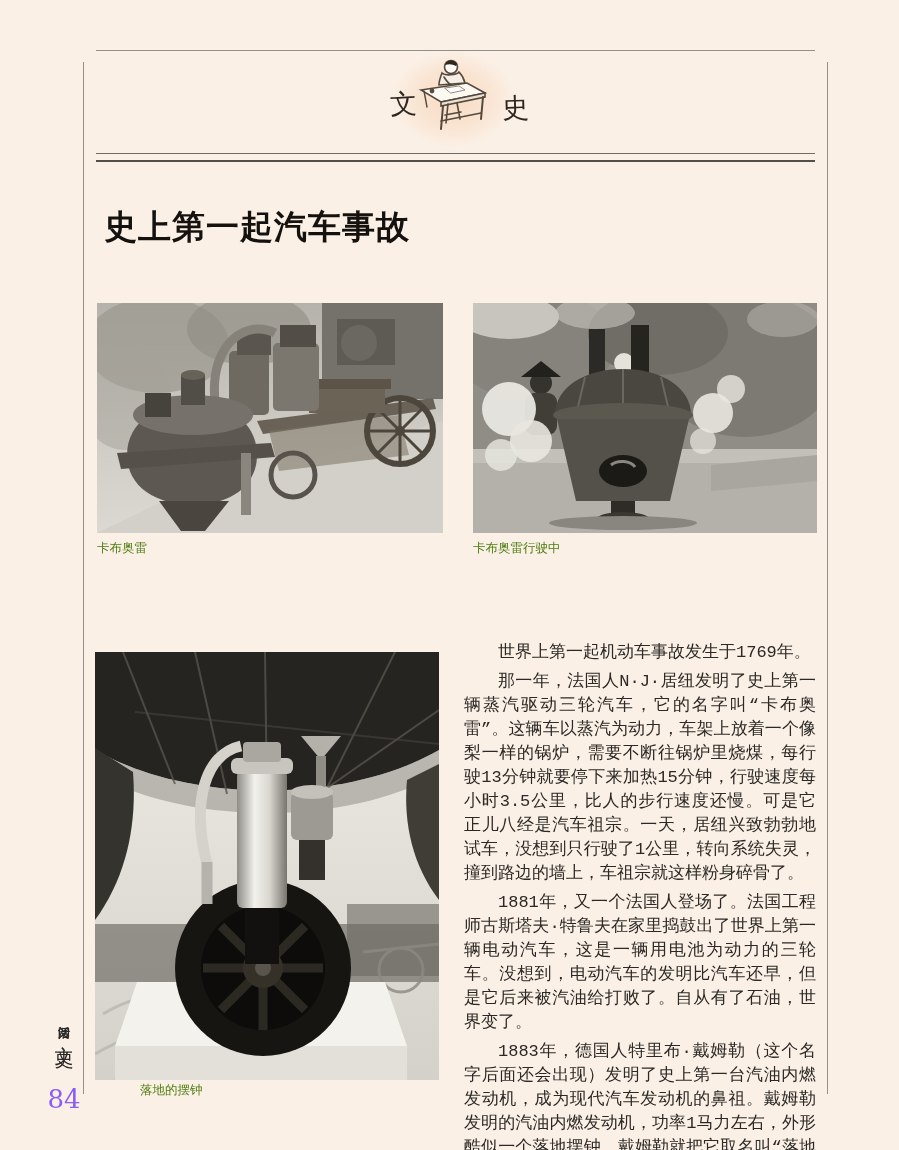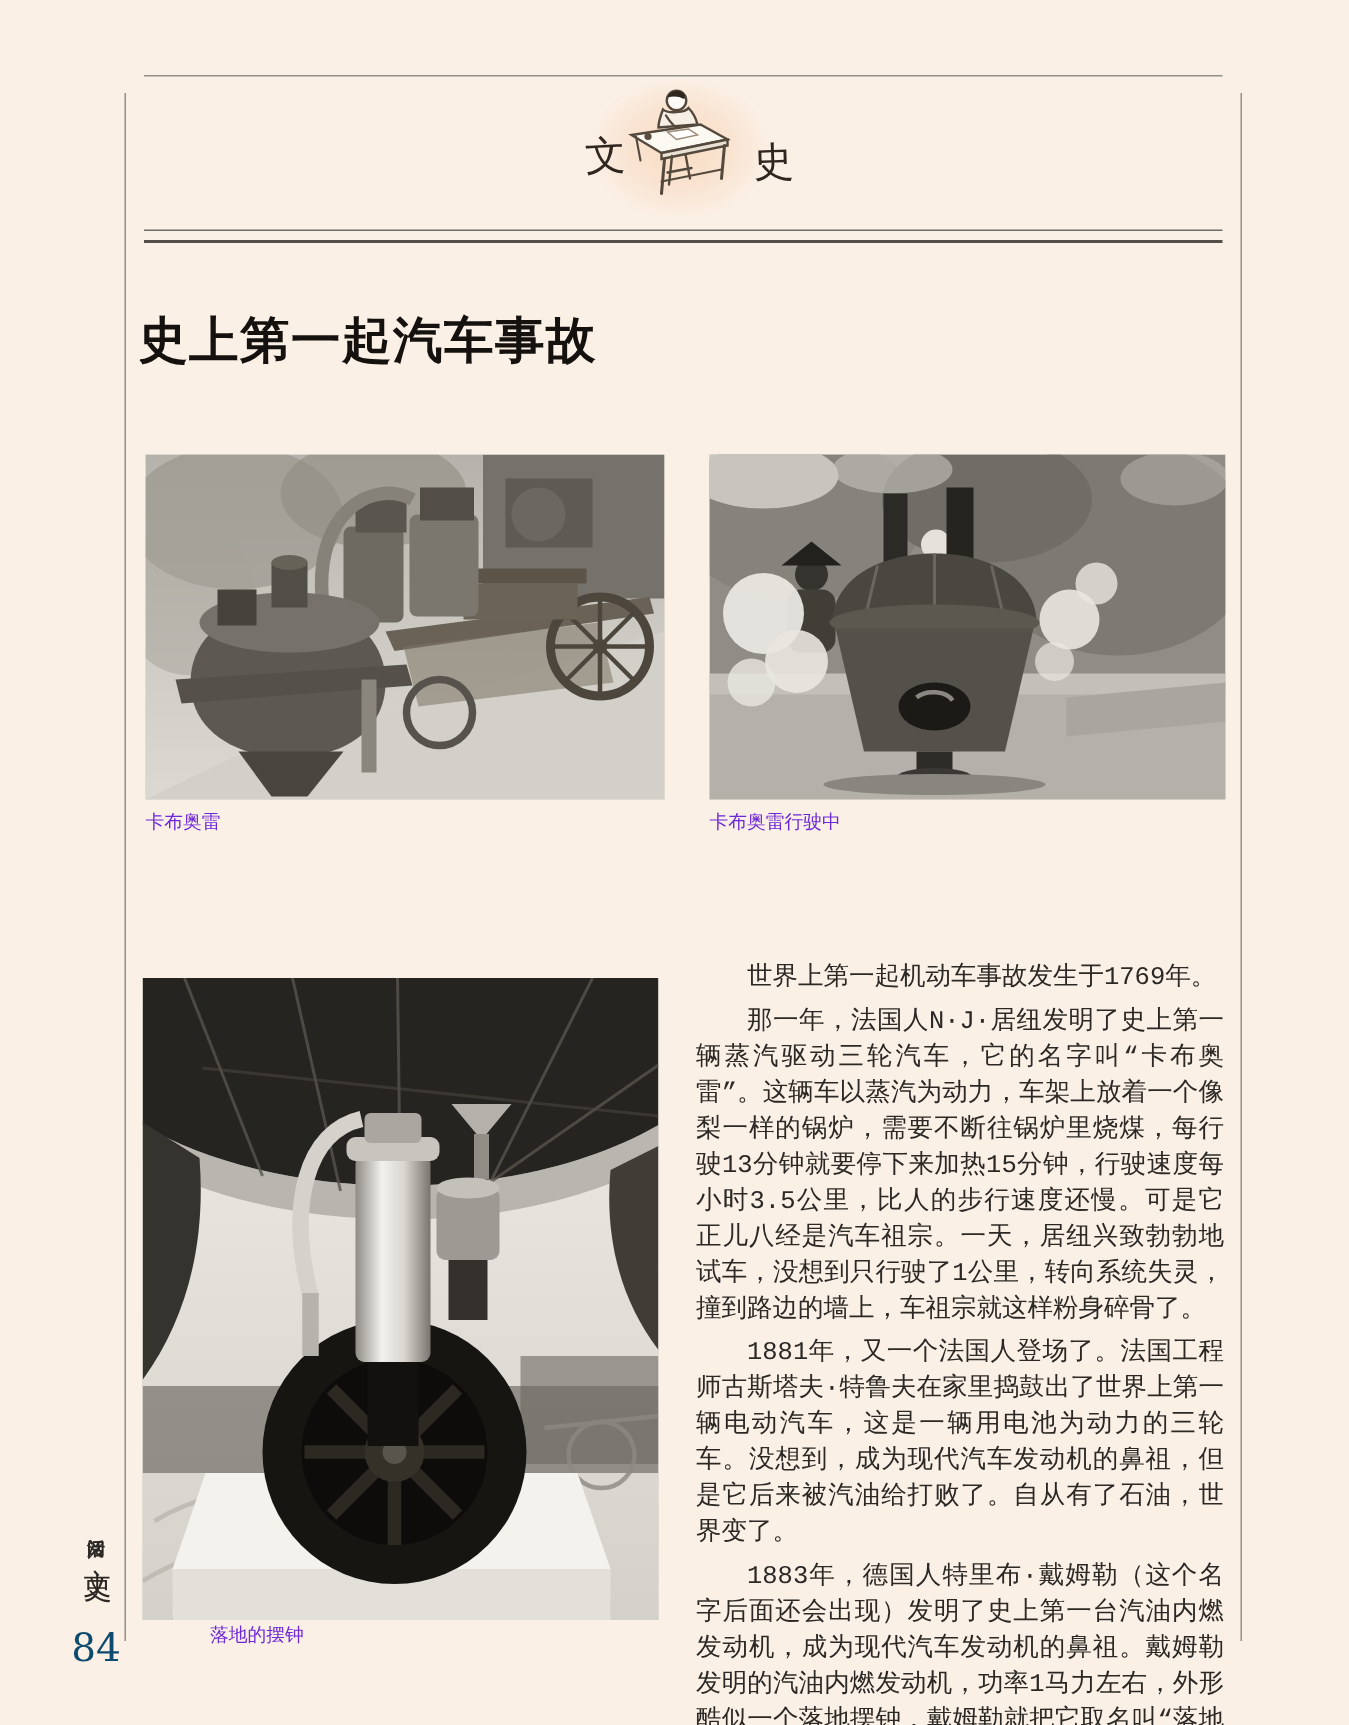--- a/index.html
+++ b/index.html
@@ -19,46 +19,46 @@
                  border-top:1px solid #6f6b66; border-bottom:2px solid #524e49; }
 
   
   .glow { position:absolute; left:393px; top:52px; width:120px; height:94px; border-radius:50%;
           background:radial-gradient(ellipse at center, #f8dcc3 0%, rgba(248,220,196,.55) 45%, rgba(251,240,230,0) 72%); }
   .header-illustration { position:absolute; left:417px; top:57px; width:72px; height:76px; }
   .header-char { position:absolute; font-size:27px; color:#2f2620; font-family:"DejaVu Serif","Liberation Serif",serif; }
   .char-left  { left:390px; top:86px;  transform:rotate(-3deg); }
   .char-right { left:502px; top:90px;  transform:rotate(-2deg); }
 
-  .title { position:absolute; left:92px; top:183px; width:640px;
+  .title { position:absolute; left:104px; top:183px; width:640px;
            font-size:33px; font-weight:700; letter-spacing:1px; color:#14110e; }
 
   .photo { position:absolute; overflow:hidden; background:#c9c7c0; }
   .photo svg { display:block; width:100%; height:100%; }
   .photo-1 { left:97px;  top:303px; width:346px; height:230px; }
   .photo-2 { left:473px; top:303px; width:344px; height:230px; }
   .photo-3 { left:95px;  top:652px; width:344px; height:428px; }
 
-  .caption { position:absolute; font-size:12.5px; color:#6d28d9;
+  .caption { position:absolute; font-size:12.5px; color:#4d7c0f;
              font-family:Liberation Serif, serif; }
   .caption-1 { left:97px;  top:540px; }
   .caption-2 { left:473px; top:540px; }
   .caption-3 { left:95px;  top:1082px;margin-left:45px; }
 
   .body-text { position:absolute; left:464px; top:641px; width:352px;
                font-size:17px; line-height:24px; text-align:justify; }
   .body-text p { margin:0 0 5px; text-indent:2em;font-family:Liberation Mono, monospace; }
 
   .sidebar { position:absolute; left:47px; top:1016px; width:34px; text-align:center; }
   .sidebar-vertical { writing-mode:vertical-rl; text-orientation:upright; display:inline-block; }
   .sidebar .mag     { font-size:12px; font-weight:700; letter-spacing:1px; }
   .sidebar .slash   { font-size:13px; }
   .sidebar .section { font-size:19px; letter-spacing:3px; }
   .page-number { position:absolute; left:47px; top:1084px; width:34px; text-align:center;
-                 font-size:26px; color:#0c4a6e; font-family:"DejaVu Serif","Liberation Serif",serif; }
+                 font-size:26px; color:#8b5cf6; font-family:"DejaVu Serif","Liberation Serif",serif; }
 </style>
 </head>
 <body>
 
 <div class="rule-top"></div>
 <div class="rule-left"></div>
 <div class="rule-right"></div>
 
 <div class="glow"></div>
 <div class="header-illustration">
@@ -244,21 +244,21 @@
     <rect x="196" y="140" width="42" height="48" rx="6" fill="#9c9a93"></rect>
     <ellipse cx="217" cy="140" rx="21" ry="7" fill="#c3c1ba"></ellipse>
     <rect x="204" y="188" width="26" height="40" fill="#34312c"></rect>
   </svg>
 </div>
 <div class="caption caption-3">落地的摆钟</div>
 
 <div class="body-text">
     <p>世界上第一起机动车事故发生于1769年。</p>
     <p>那一年，法国人N·J·居纽发明了史上第一辆蒸汽驱动三轮汽车，它的名字叫“卡布奥雷”。这辆车以蒸汽为动力，车架上放着一个像梨一样的锅炉，需要不断往锅炉里烧煤，每行驶13分钟就要停下来加热15分钟，行驶速度每小时3.5公里，比人的步行速度还慢。可是它正儿八经是汽车祖宗。一天，居纽兴致勃勃地试车，没想到只行驶了1公里，转向系统失灵，撞到路边的墙上，车祖宗就这样粉身碎骨了。</p>
-    <p>1881年，又一个法国人登场了。法国工程师古斯塔夫·特鲁夫在家里捣鼓出了世界上第一辆电动汽车，这是一辆用电池为动力的三轮车。没想到，成为现代汽车发动机的鼻祖，但是它后来被汽油给打败了。自从有了石油，世界变了。</p>
+    <p>1881年，又一个法国人登场了。法国工程师古斯塔夫·特鲁夫在家里捣鼓出了世界上第一辆电动汽车，这是一辆用电池为动力的三轮车。没想到，电动汽车的发明比汽车还早，但是它后来被汽油给打败了。自从有了石油，世界变了。</p>
     <p>1883年，德国人特里布·戴姆勒（这个名字后面还会出现）发明了史上第一台汽油内燃发动机，成为现代汽车发动机的鼻祖。戴姆勒发明的汽油内燃发动机，功率1马力左右，外形酷似一个落地摆钟，戴姆勒就把它取名叫“落地的摆钟”。</p>
   </div>
 
 <div class="sidebar">
   <span class="sidebar-vertical">
     <span class="mag">阅活</span><span class="slash">／</span><span class="section">文史</span>
   </span>
 </div>
 <div class="page-number">84</div>
 

